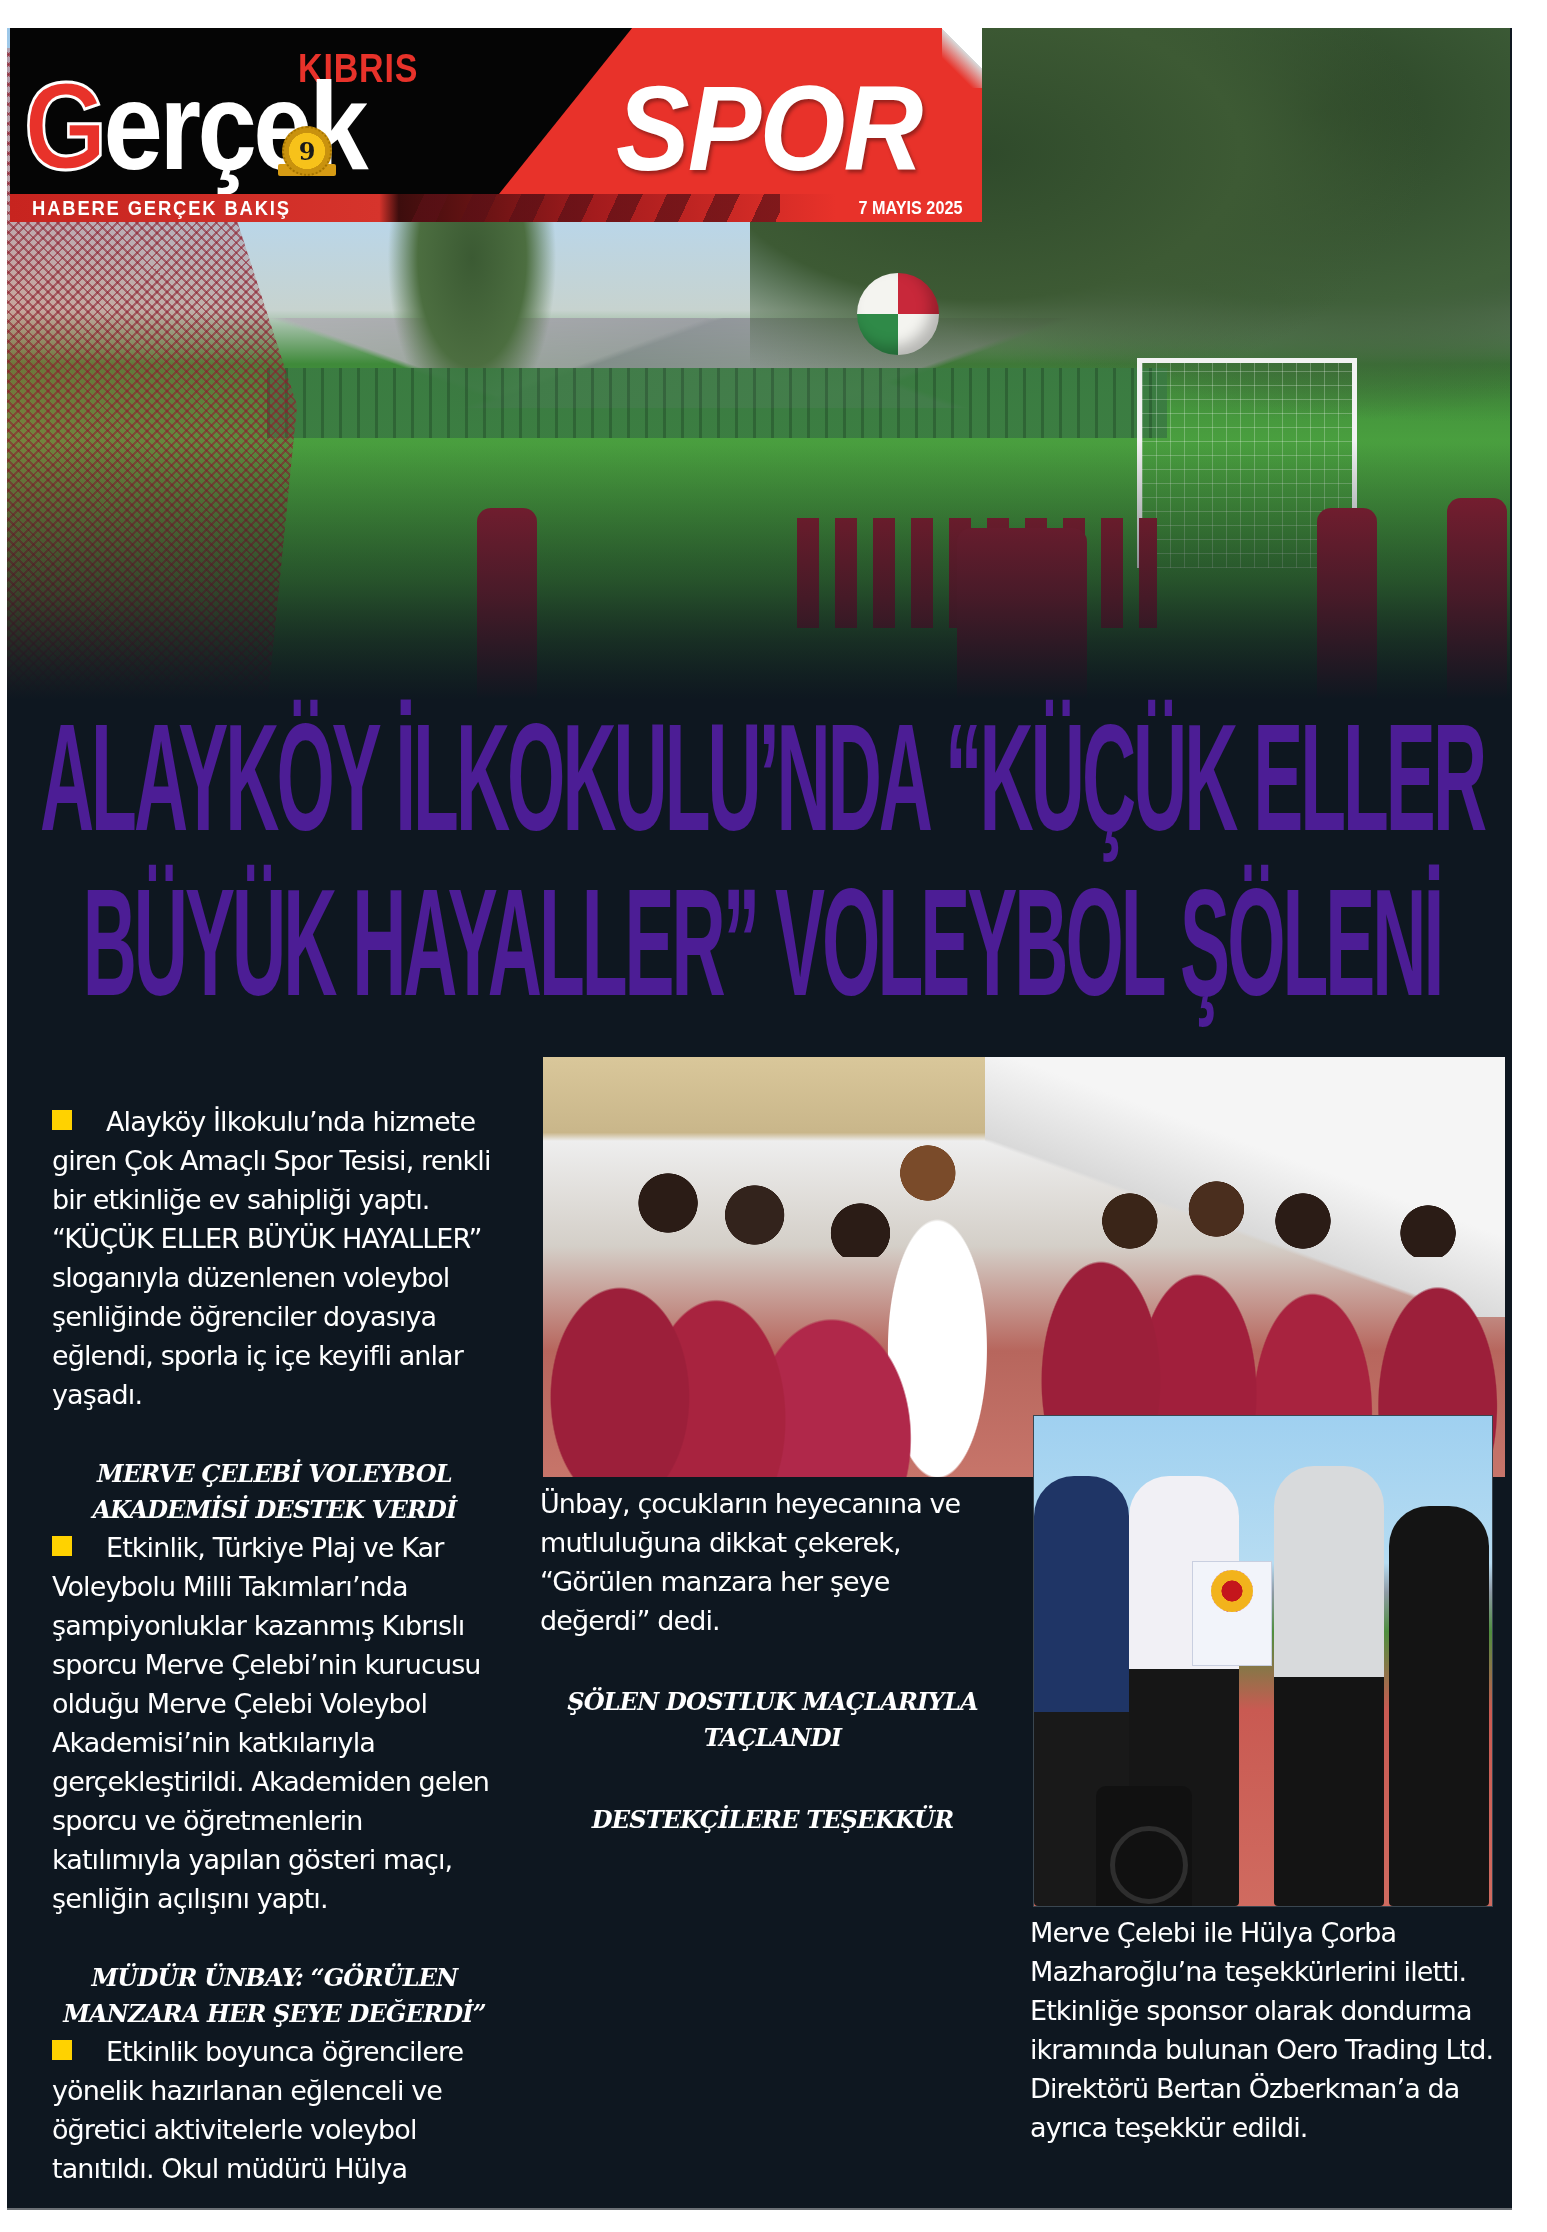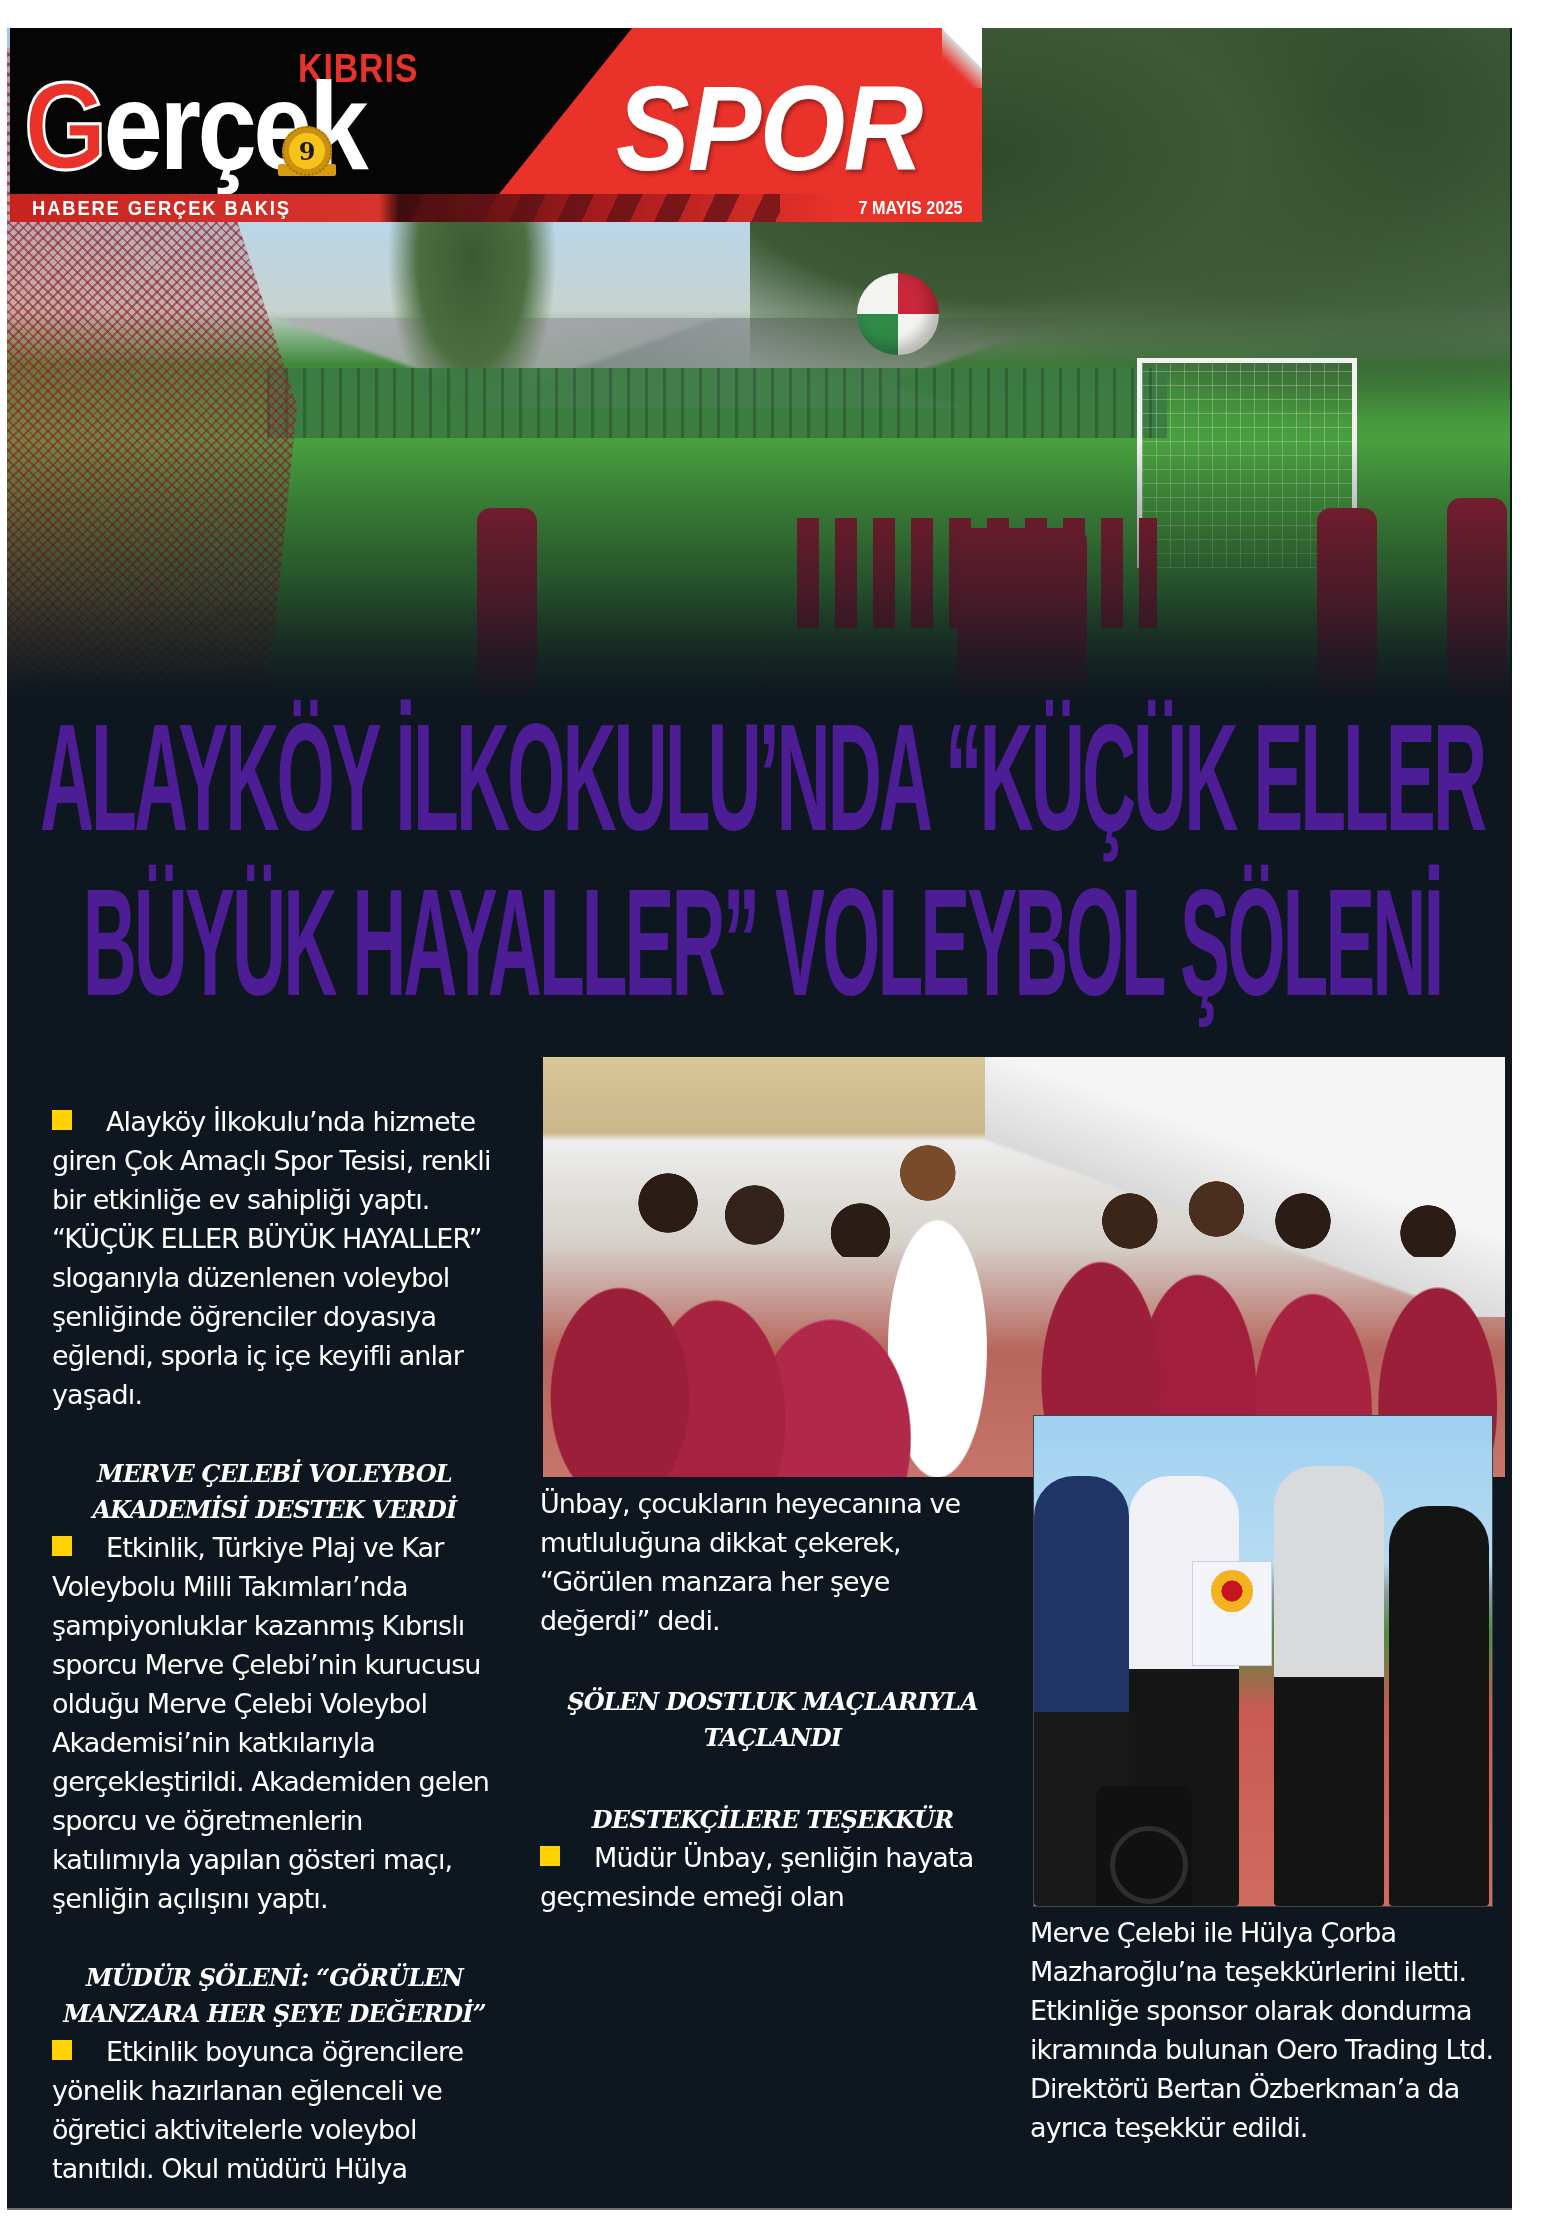--- a/index.html
+++ b/index.html
@@ -294,26 +294,25 @@
   <div class="person p3"></div>
   <div class="person p4"></div>
   <div class="cert"></div>
   <div class="speaker"></div>
 </div>
 
 <div class="col col1">
   <p class="para"><span class="bullet"></span><span>Alayköy İlkokulu’nda hizmete giren Çok Amaçlı Spor Tesisi, renkli bir etkinliğe ev sahipliği yaptı. “KÜÇÜK ELLER BÜYÜK HAYALLER” sloganıyla düzenlenen voleybol şenliğinde öğrenciler doyasıya eğlendi, sporla iç içe keyifli anlar yaşadı.</span></p>
   <h3 class="subhead sub1">MERVE ÇELEBİ VOLEYBOL AKADEMİSİ DESTEK VERDİ</h3>
   <p class="para"><span class="bullet"></span><span>Etkinlik, Türkiye Plaj ve Kar Voleybolu Milli Takımları’nda şampiyonluklar kazanmış Kıbrıslı sporcu Merve Çelebi’nin kurucusu olduğu Merve Çelebi Voleybol Akademisi’nin katkılarıyla gerçekleştirildi. Akademiden gelen sporcu ve öğretmenlerin katılımıyla yapılan gösteri maçı, şenliğin açılışını yaptı.</span></p>
-  <h3 class="subhead sub2">MÜDÜR ŞÖLENİ: “GÖRÜLEN MANZARA HER ŞEYE DEĞERDİ”</h3>
+  <h3 class="subhead sub2">MÜDÜR ÜNBAY: “GÖRÜLEN MANZARA HER ŞEYE DEĞERDİ”</h3>
   <p class="para"><span class="bullet"></span><span>Etkinlik boyunca öğrencilere yönelik hazırlanan eğlenceli ve öğretici aktivitelerle voleybol tanıtıldı. Okul müdürü Hülya</span></p>
 </div>
 
 <div class="col col2">
   <p class="para">Ünbay, çocukların heyecanına ve mutluluğuna dikkat çekerek, “Görülen manzara her şeye değerdi” dedi.</p>
   <h3 class="subhead sub3">ŞÖLEN DOSTLUK MAÇLARIYLA TAÇLANDI</h3>
   <h3 class="subhead sub4">DESTEKÇİLERE TEŞEKKÜR</h3>
-  <p class="para"><span class="bullet"></span><span>Müdür Ünbay, şenliğin hayata geçmesinde emeği olan</span></p>
 </div>
 
 <div class="col col3">
   <p class="para">Merve Çelebi ile Hülya Çorba Mazharoğlu’na teşekkürlerini iletti. Etkinliğe sponsor olarak dondurma ikramında bulunan Oero Trading Ltd. Direktörü Bertan Özberkman’a da ayrıca teşekkür edildi.</p>
 </div>
 
 </body></html>

